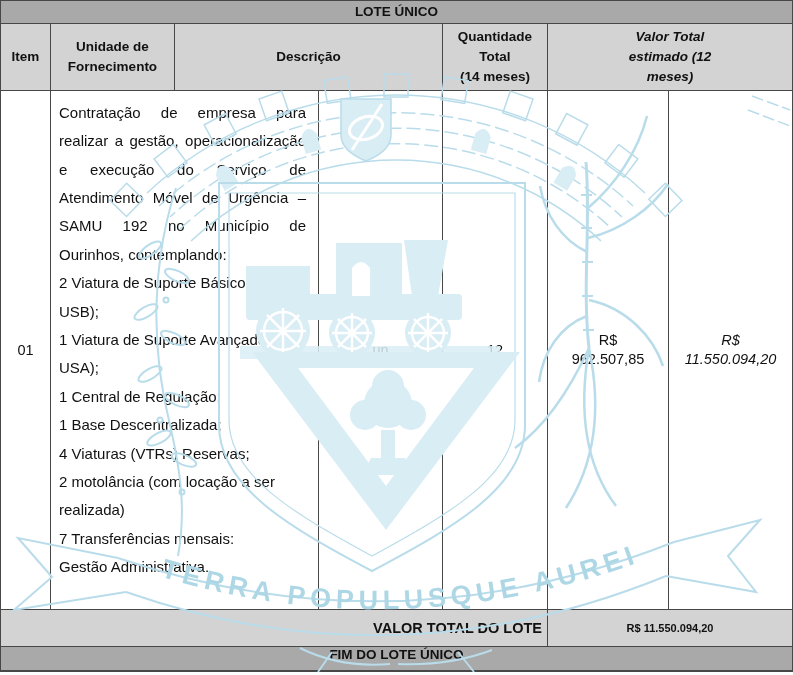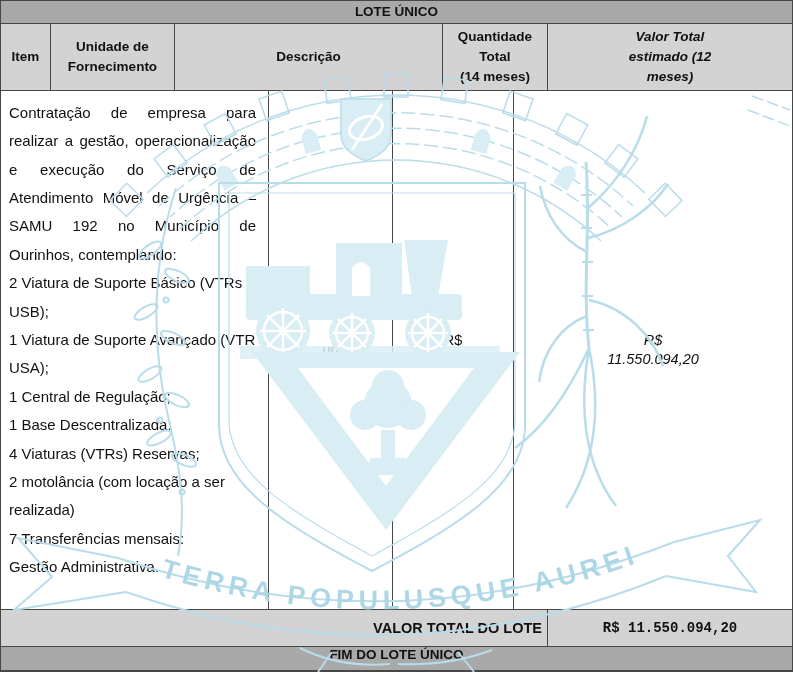--- a/index.html
+++ b/index.html
@@ -24,21 +24,21 @@
   .center-cell{display:flex;align-items:center;justify-content:center;text-align:center;
              font-size:14.5px;}
   .desc-cell{padding:8px 12px 0 8px;font-size:15px;line-height:28.4px;}
   .desc-cell .para{text-align:justify;}
   .desc-cell .ditem{text-align:left;}
   .money span{display:block;line-height:19px;text-align:center;}
   .total-row{height:37px;background:#d3d3d3;}
   .t-label{width:547px;display:flex;align-items:center;justify-content:flex-end;
            padding-right:5px;font-weight:bold;font-size:14.5px;}
   .t-value{flex:1;display:flex;align-items:center;justify-content:center;
-           font-weight:bold;font-size:14px;border-right:none;font-family:Liberation Mono, monospace;}
+           font-weight:bold;font-size:11px;border-right:none;}
   .fim-row{height:24px;background:#a9a9a9;align-items:flex-start;justify-content:center;
            font-weight:bold;font-size:13.5px;}
   
   .watermark{position:absolute;left:0;top:0;width:793px;height:675px;z-index:6;
              pointer-events:none;}
 </style>
 </head>
 <body>
 
 <div class="sheet">
@@ -181,32 +181,34 @@
       <div class="cell c1">Descrição</div>
       <div class="cell c3">Quantidade
 Total
 (14 meses)</div>
       <div class="cell c5 last">Valor Total
 estimado (12
 meses)</div>
     </div>
 
     <div class="row body-row">
+      <div class="cell c0 center-cell">01</div>
       <div class="cell c1 desc-cell">
         <div class="para">Contratação de empresa para realizar a gestão, operacionalização e execução do Serviço de Atendimento Móvel de Urgência – SAMU 192 no Município de Ourinhos, contemplando:</div>
         <div class="ditem">2 Viatura de Suporte Básico (VTRs USB);</div>
         <div class="ditem">1 Viatura de Suporte Avançado (VTR USA);</div>
         <div class="ditem">1 Central de Regulação;</div>
         <div class="ditem">1 Base Descentralizada;</div>
         <div class="ditem">4 Viaturas (VTRs) Reservas;</div>
         <div class="ditem">2 motolância (com locação a ser realizada)</div>
         <div class="ditem">7 Transferências mensais:</div>
         <div class="ditem">Gestão Administrativa.</div>
       </div>
       <div class="cell c2 center-cell">un</div>
+      <div class="cell c3 center-cell">12</div>
       <div class="cell c4 center-cell money">
         <div>
           <span>R$</span>
           <span>962.507,85</span>
         </div>
       </div>
       <div class="cell c5 last center-cell money">
         <div>
           <span>R$</span>
           <span>11.550.094,20</span>

